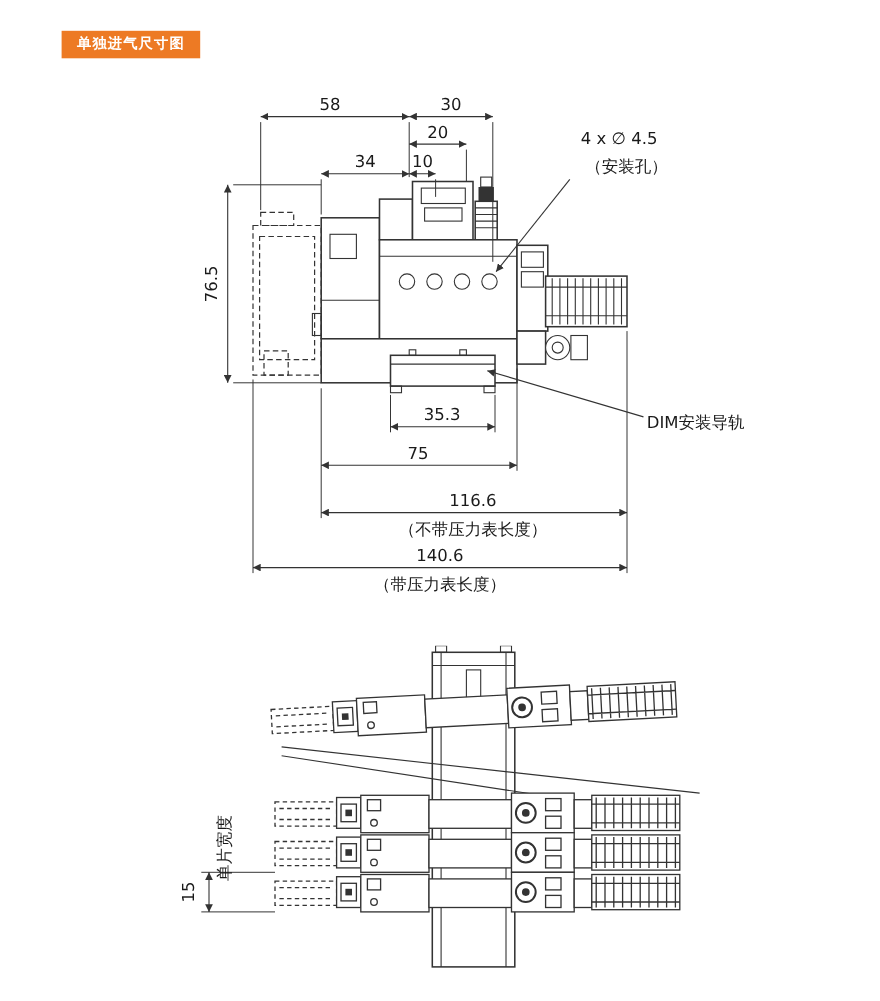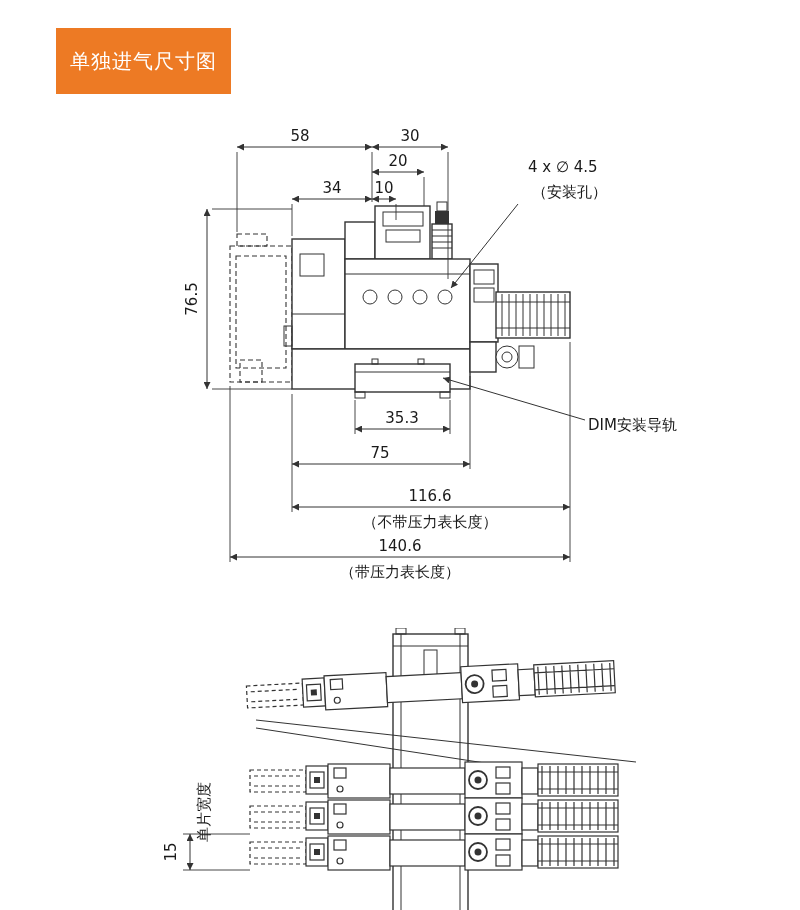--- a/index.html
+++ b/index.html
@@ -1,19 +1,19 @@
 <!DOCTYPE html>
 <html><head>
 <meta charset="utf-8">
 <style>
   *{margin:0;padding:0;box-sizing:border-box}
   html,body{background:#fff}
   body{width:800px;height:910px;overflow:hidden;font-family:"DejaVu Sans","Liberation Sans",sans-serif}
   .header{margin:28px 0 0 56px}
-  .badge{display:inline-block;background:#ED7A24;color:#fff;font-weight:normal;font-size:20px;line-height:1;padding:23px 14px;letter-spacing:1px}
+  .badge{display:inline-block;background:#ED7A24;color:#fff;font-weight:bold;font-size:13px;line-height:1;padding:6px 14px;letter-spacing:1px}
   svg{display:block}
   svg text{fill:#1a1a1a;font-size:15px;stroke:none}
   .outline{stroke:#333;stroke-width:1.4;fill:none}
   .thin{stroke:#333;stroke-width:1;fill:none}
   .dash{stroke:#333;stroke-width:1.1;fill:none;stroke-dasharray:5 3}
   .dim{stroke:#333;stroke-width:1;fill:none}
   .ext{stroke:#333;stroke-width:.9;fill:none}
   .whitefill{fill:#fff}
 </style>
 </head>

